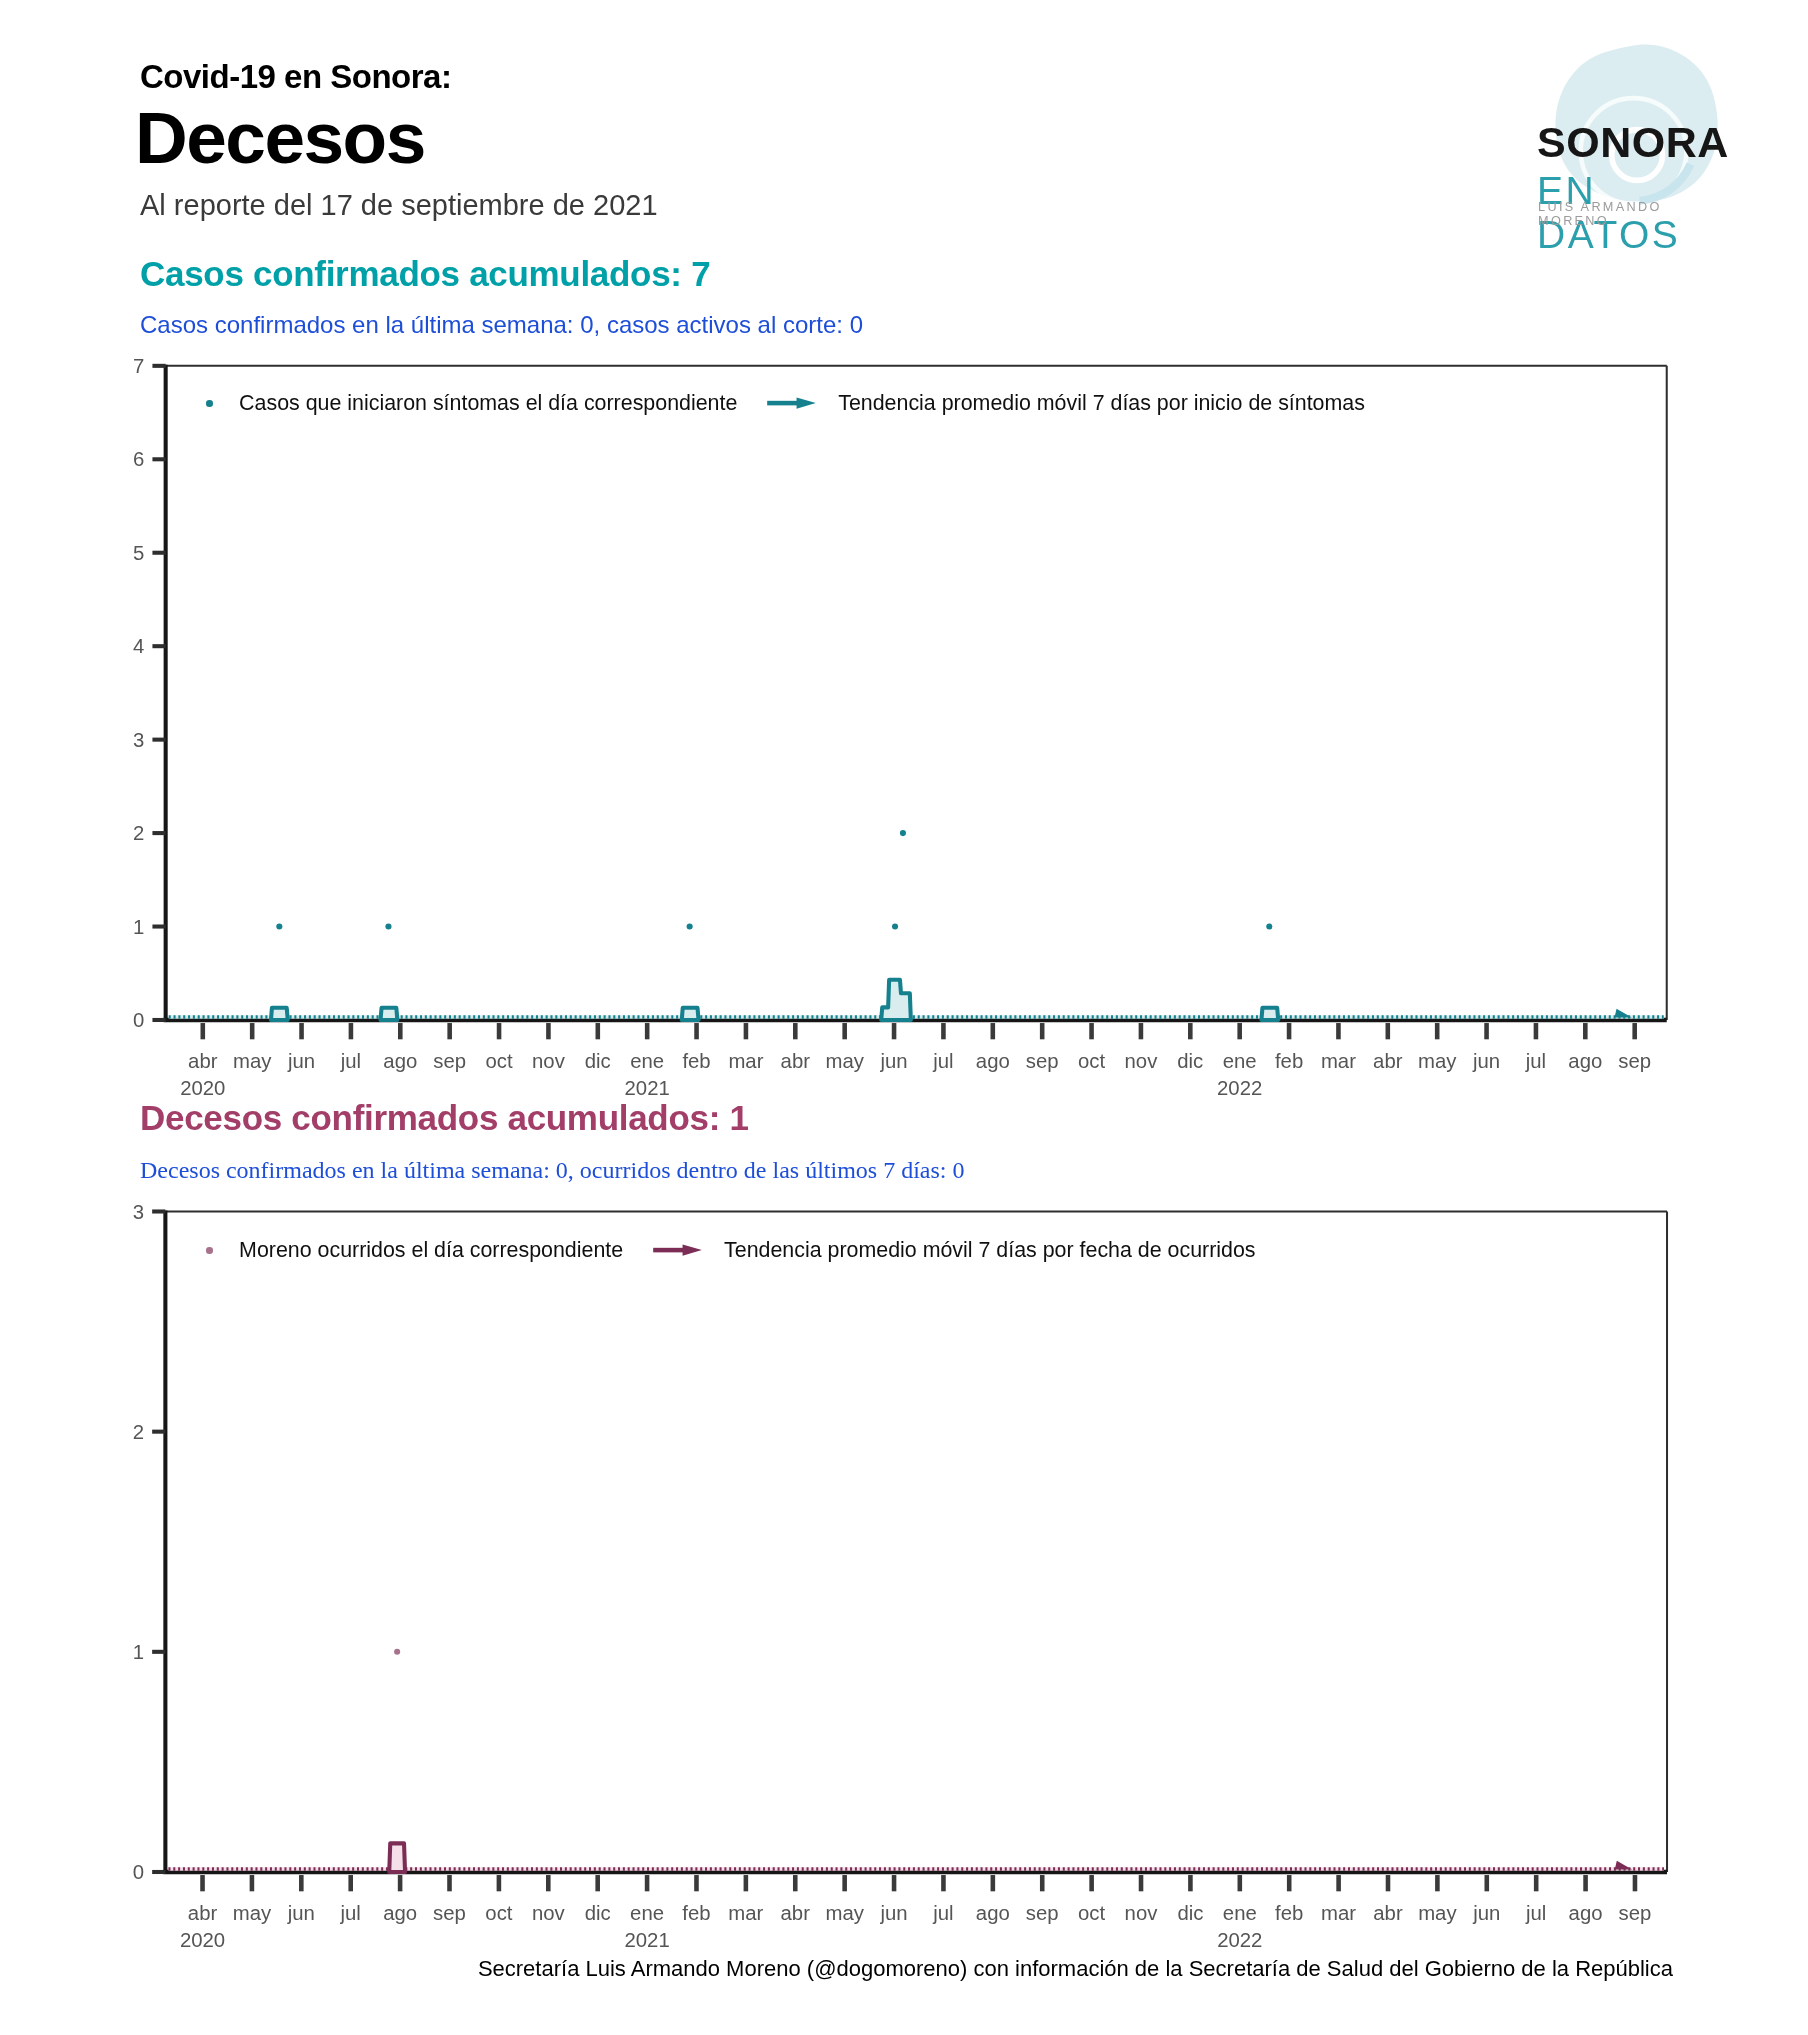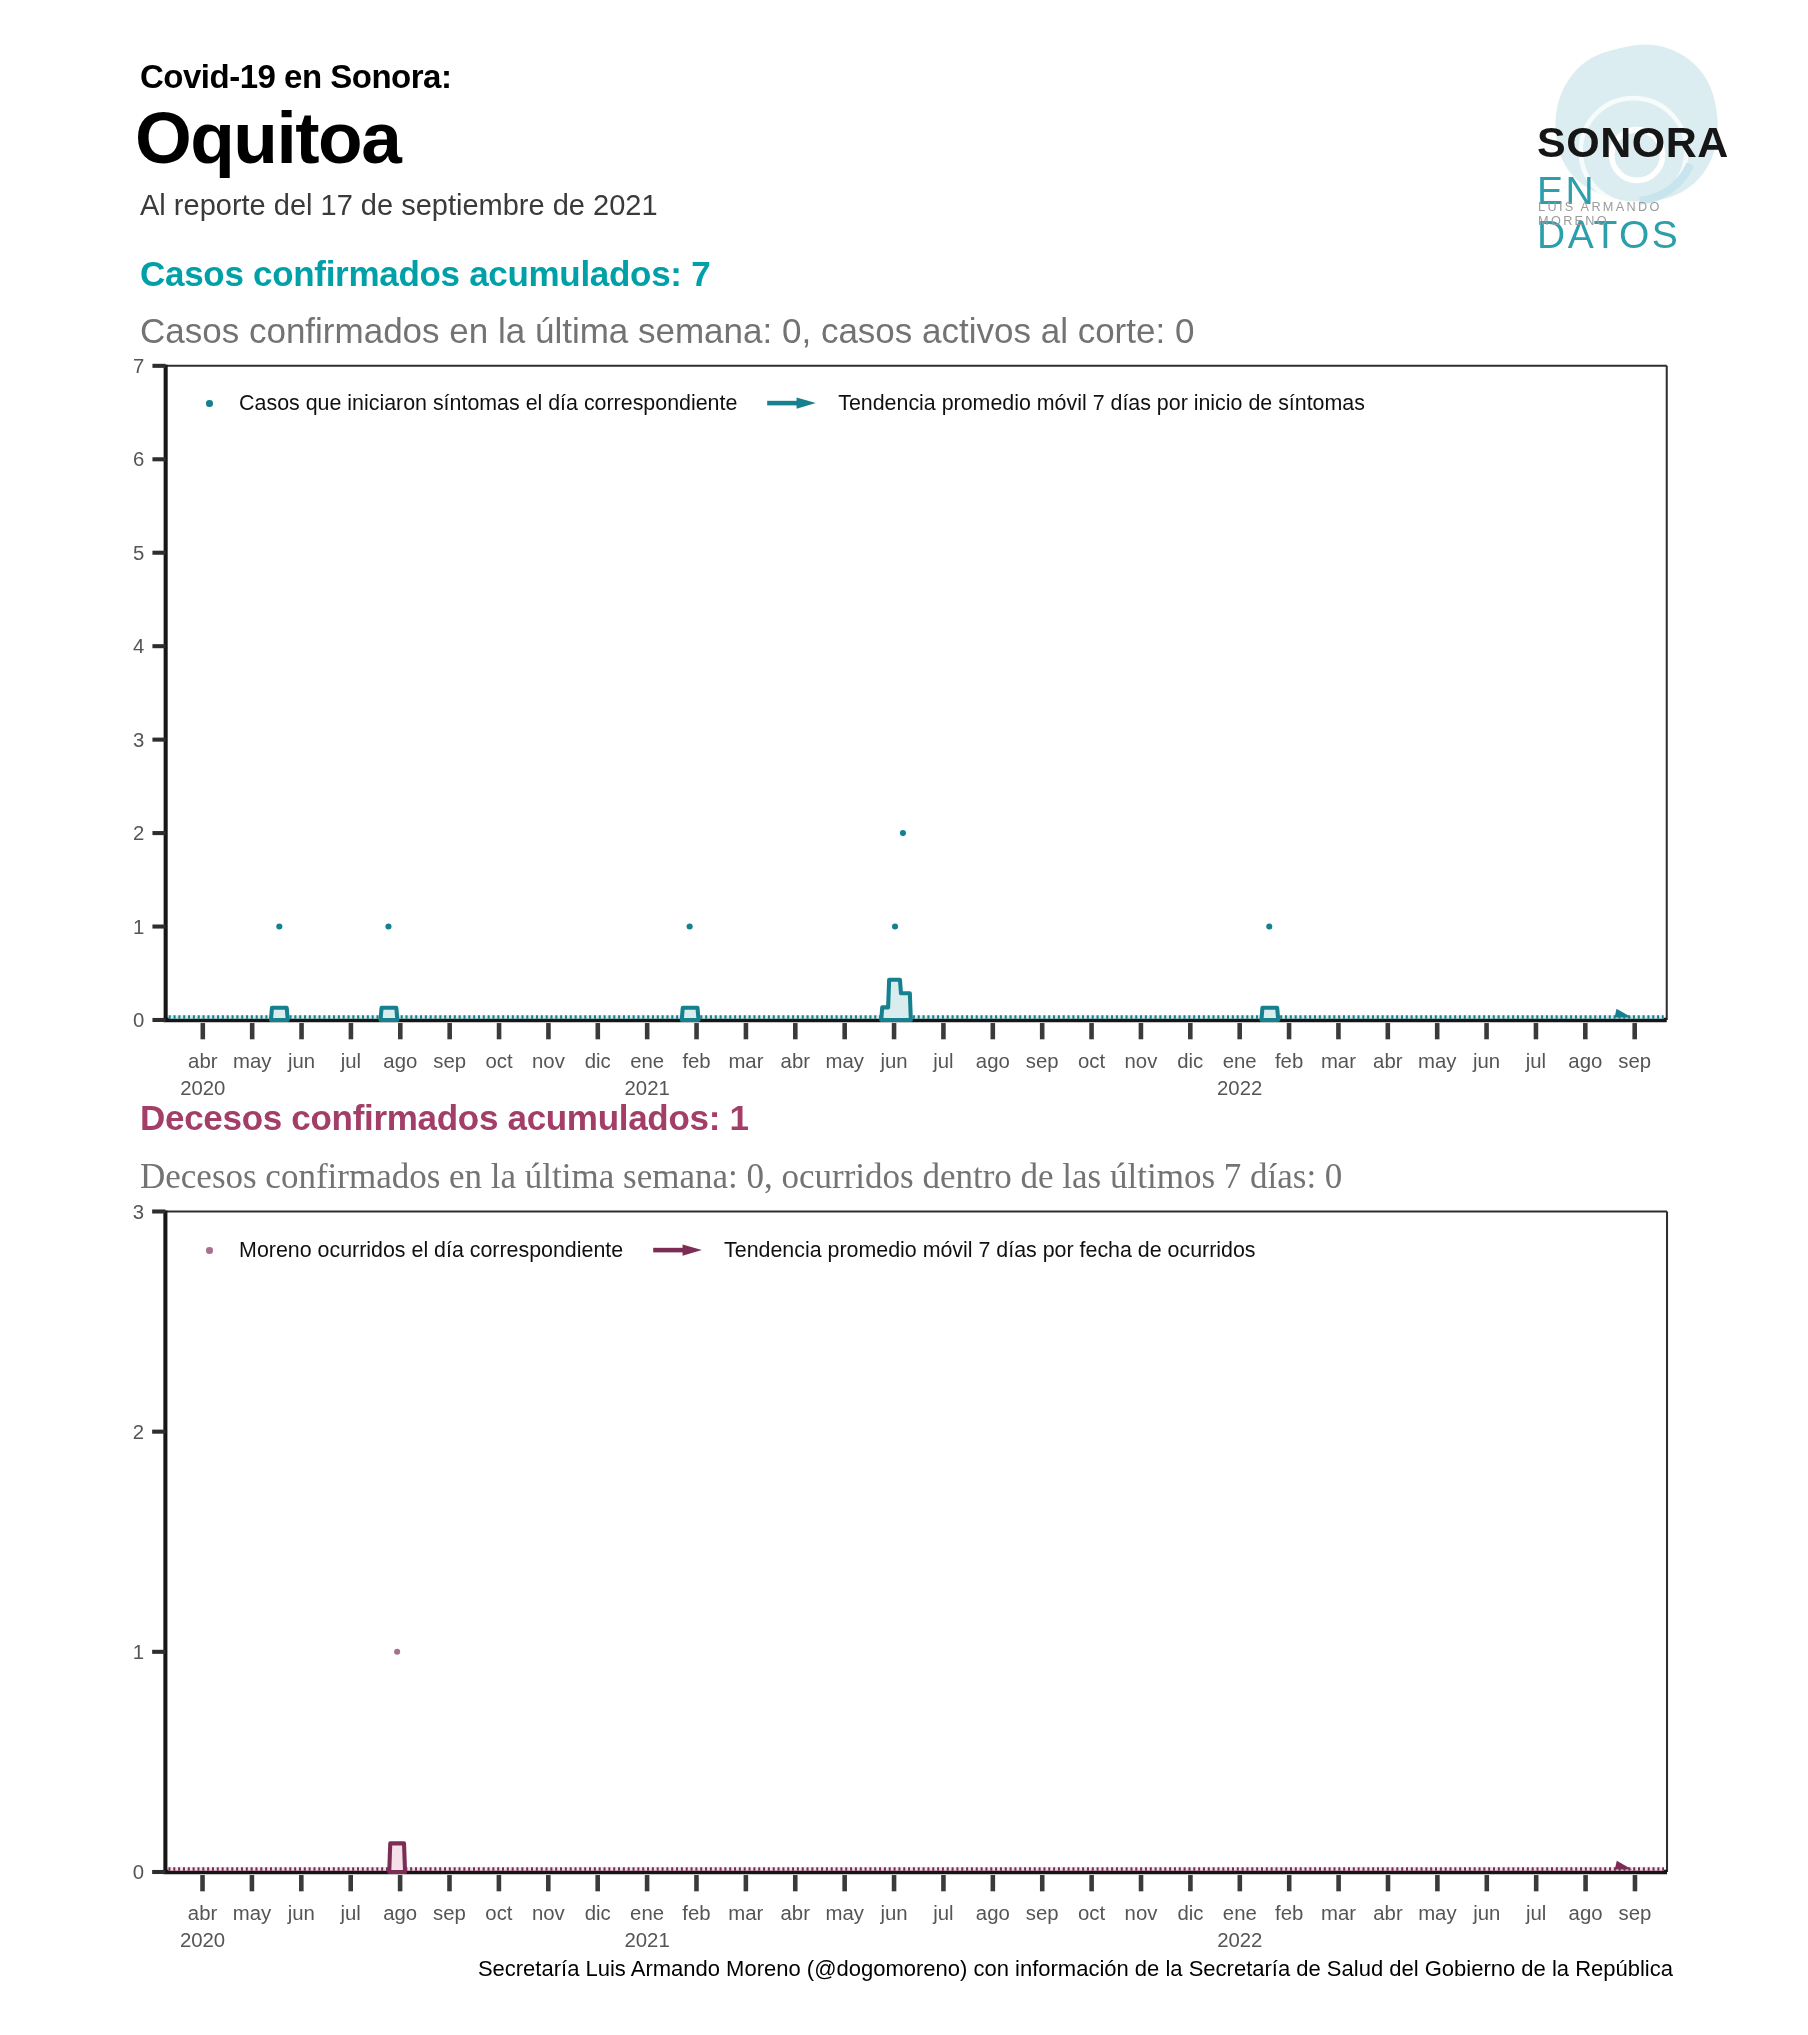--- a/index.html
+++ b/index.html
@@ -12,41 +12,41 @@
 
   .logo{left:1533px;top:37px;width:193px;height:173px;}
   .logo svg{position:absolute;left:0;top:0;}
   .logo-sonora{position:absolute;left:4.1px;top:81px;font-size:43px;font-weight:700;color:#161616;letter-spacing:0.5px;}
   .logo-endatos{position:absolute;left:4.1px;top:132px;font-size:39px;font-weight:400;color:#2b9fab;letter-spacing:2.5px;}
   .logo-luis{position:absolute;left:5.1px;top:163px;font-size:12.7px;font-weight:400;color:#9b9b9b;letter-spacing:2.3px;}
 
   .h2{font-size:35px;font-weight:700;letter-spacing:-0.3px;}
   .h2.cases{left:140px;top:254px;color:#00a0a8;}
   .h2.deaths{left:140px;top:1098px;color:#a23e68;}
-  .subtitle{font-size:35px;font-weight:400;color:#737373;}
+  .subtitle{font-size:24px;font-weight:400;color:#1d4ed8;}
   .subtitle.cases{left:140px;top:311px;}
   .subtitle.deaths{left:140px;top:1157px;font-family:Liberation Serif, serif;}
 
   .chart-svg{left:0;pointer-events:none;}
   .legend{display:flex;align-items:center;font-size:21.4px;color:#101010;white-space:nowrap;}
   .legend .dot{width:6.6px;height:6.6px;border-radius:50%;display:inline-block;margin:0 26.5px 0 0;}
   .legend .txt{margin-right:29.5px;}
   .legend .arrow{margin-right:22.4px;display:inline-block;}
   .legend1{left:206px;top:391px;}
   .legend2{left:206px;top:1238px;}
 
   .footer{right:136px;top:1954px;text-align:right;font-size:22px;font-weight:400;color:#000;line-height:1.32;}
 </style>
 </head>
 <body>
 
 <div id="page">
 
   <div class="abs pretitle">Covid-19 en Sonora:</div>
-  <div class="abs muni">Oquitoa</div>
+  <div class="abs muni">Decesos</div>
   <div class="abs reportdate">Al reporte del 17 de septiembre de 2021</div>
 
   <div class="abs logo">
     <svg width="193" height="173" viewBox="0 0 380 340">
       <path d="M190 18 C 255 2, 330 40, 352 105 C 372 165, 368 230, 330 275 C 295 316, 235 332, 180 322 C 120 312, 68 282, 52 225 C 36 170, 44 110, 84 66 C 114 34, 150 26, 190 18 Z" fill="#dcedf2"></path>
       <circle cx="205" cy="232" r="50" fill="none" stroke="#ffffff" stroke-width="11"></circle>
       <circle cx="198" cy="224" r="104" fill="none" stroke="#ffffff" stroke-width="9" opacity="0.75"></circle>
       <path d="M 310 250 A 120 120 0 0 1 210 322" fill="none" stroke="#c8e4ec" stroke-width="16"></path>
     </svg>
     <div class="logo-sonora">SONORA</div>

